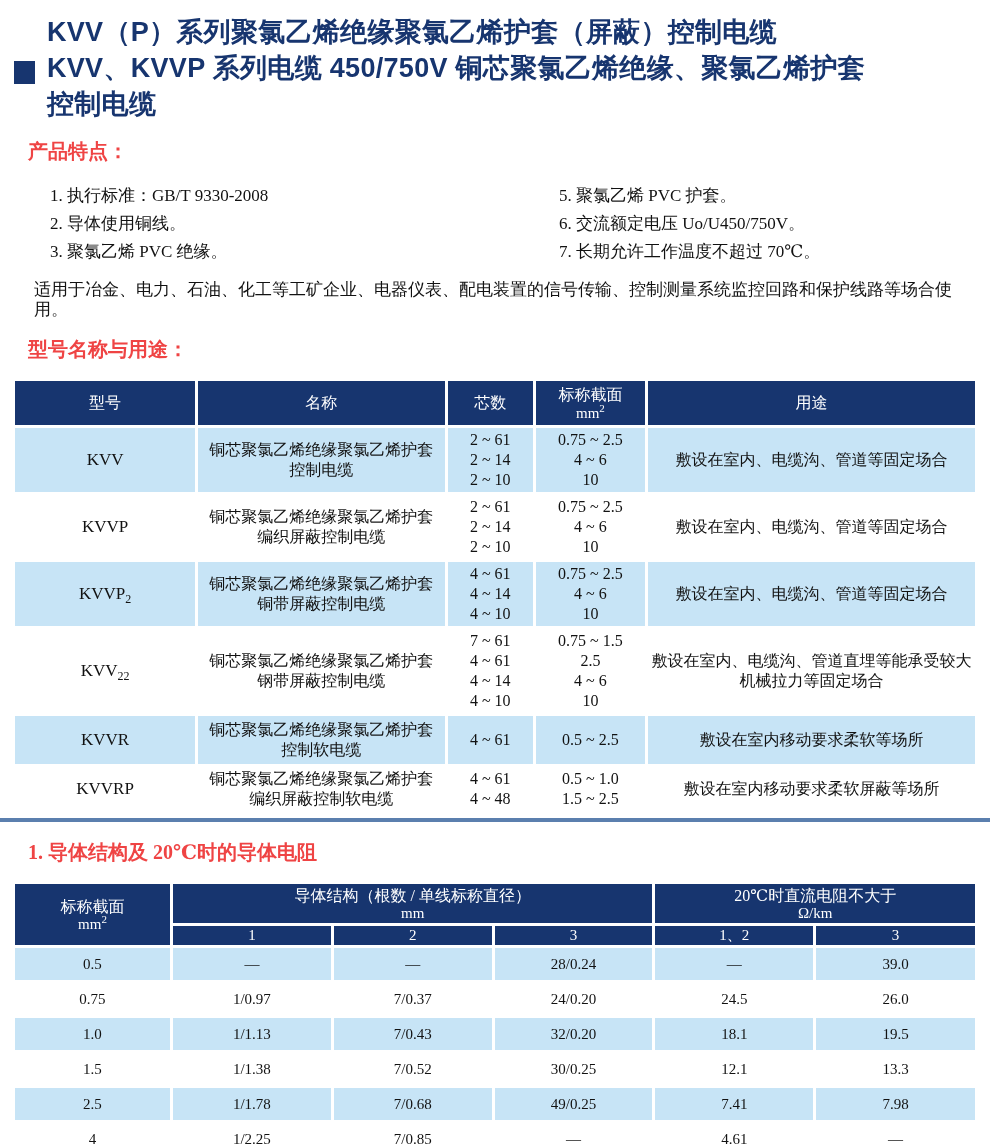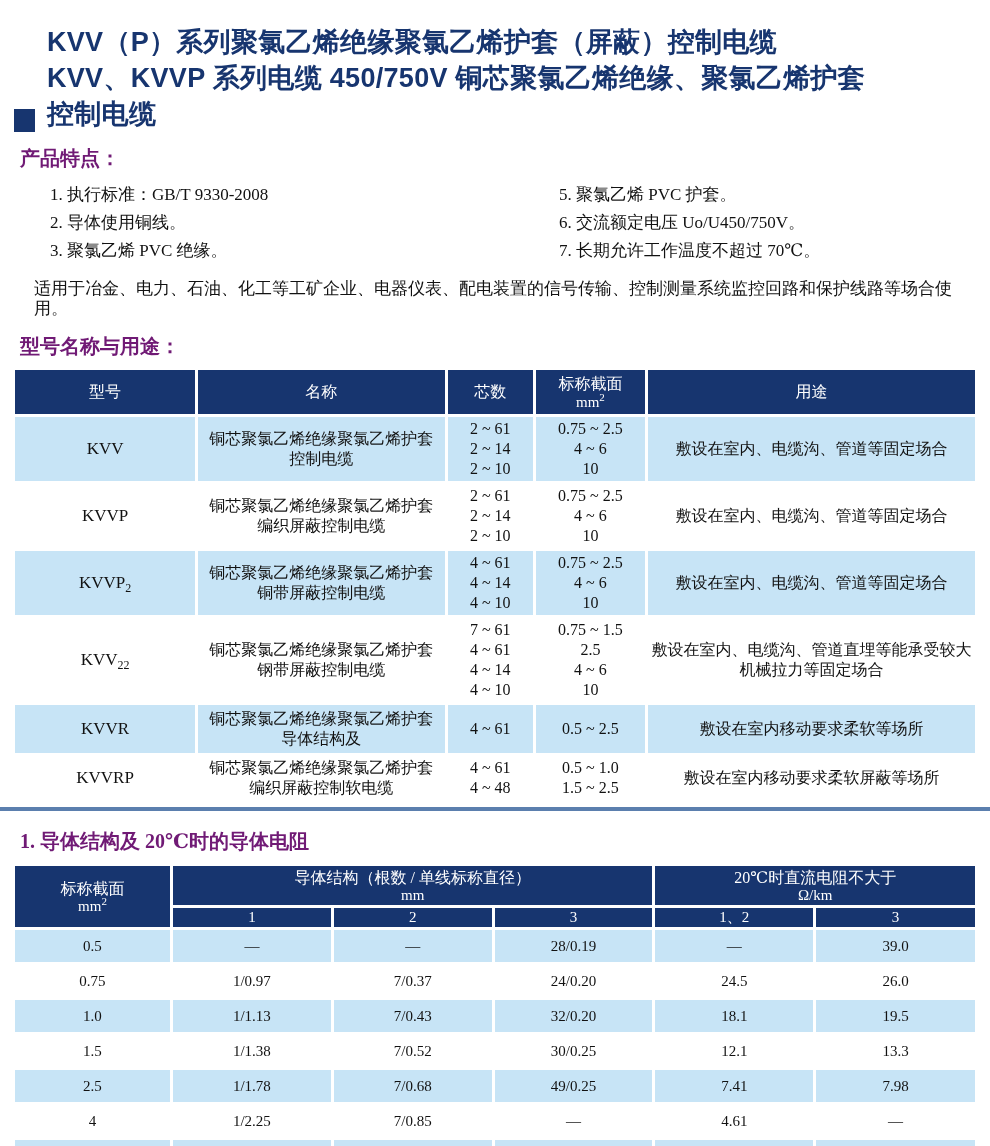--- a/index.html
+++ b/index.html
@@ -7,35 +7,35 @@
   body {
     width: 990px; height: 1146px;
     background: #ffffff;
     color: #121212;
     font-family: "Liberation Serif", "DejaVu Serif", serif;
     overflow: hidden;
   }
   .page { width: 990px; height: 1146px; padding: 0 12px; }
 
   
-  .title-block { display: flex; align-items: flex-end; padding-top: 24px; }
+  .title-block { display: flex; align-items: center; padding-top: 14px; }
   .bullet-square {
     flex: 0 0 auto; width: 21px; height: 23px;
     background: #17356F; margin: 8px 12px 0 2px;
   }
   .title-lines {
     font-family: "Liberation Sans", "DejaVu Sans", sans-serif;
     font-weight: 700; font-size: 27px; line-height: 36px;
     color: #17356F; letter-spacing: 0.3px;
   }
 
   
   .sec-heading {
-    margin: 8px; font-size: 20px; line-height: 26px;
-    font-weight: 700; color: #701a75;
+    margin: 16px; font-size: 20px; line-height: 26px;
+    font-weight: 700; color: #ef4444;
   }
 
   
   .features { margin-top: 13px; }
   .features-cols { display: flex; margin-top: 3px; padding-left: 36px; }
   .features-col { list-style: none; margin: 2px; padding: 0; font-size: 17px; line-height: 28px; }
   .features-col.left { width: 505px; }
   .features-col.right { flex: 1; }
 
   
@@ -204,21 +204,21 @@
               <div>4 ~ 6</div>
               <div>10</div>
         </td>
         <td>敷设在室内、电缆沟、管道直埋等能承受较大机械拉力等固定场合</td>
       </tr>
 
       <tr class="alt h2l">
         <td class="model-cell"><span>KVVR</span><sub></sub></td>
         <td>
           <div>铜芯聚氯乙烯绝缘聚氯乙烯护套</div>
-              <div>导体结构及</div>
+              <div>控制软电缆</div>
         </td>
         <td>
           <div>4 ~ 61</div>
         </td>
         <td>
           <div>0.5 ~ 2.5</div>
         </td>
         <td>敷设在室内移动要求柔软等场所</td>
       </tr>
 
@@ -276,21 +276,21 @@
           <th class="colnum">2</th>
           <th class="colnum">3</th>
           <th class="colnum">1、2</th>
           <th class="colnum">3</th>
         </tr>
 
         <tr class="alt">
           <td>0.5</td>
               <td>—</td>
               <td>—</td>
-              <td>28/0.19</td>
+              <td>28/0.24</td>
               <td>—</td>
               <td>39.0</td>
         </tr>
         <tr>
           <td>0.75</td>
               <td>1/0.97</td>
               <td>7/0.37</td>
               <td>24/0.20</td>
               <td>24.5</td>
               <td>26.0</td>

